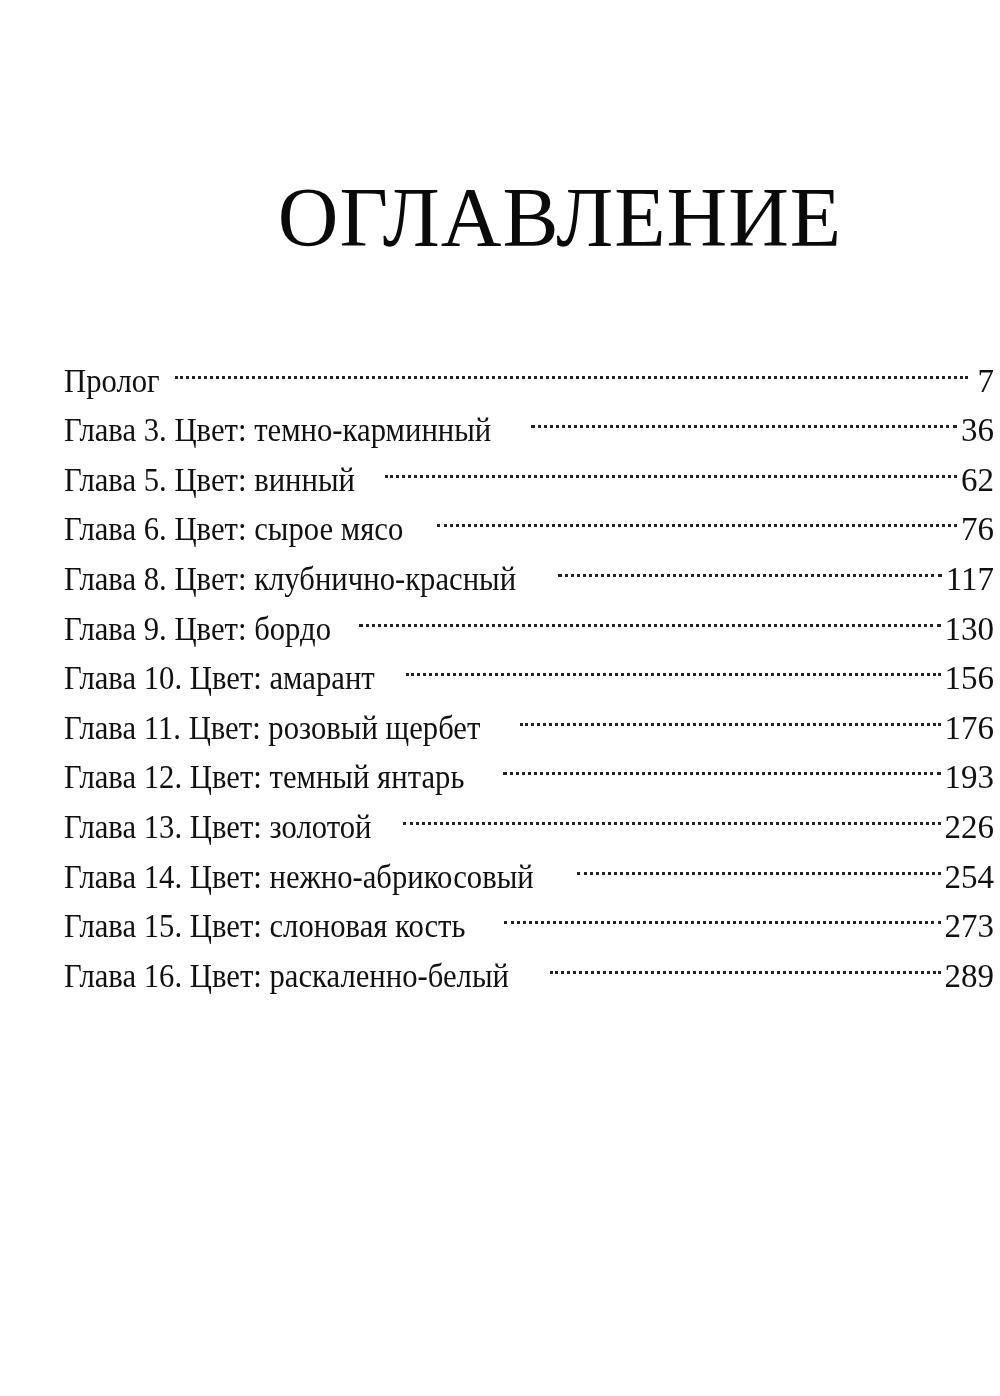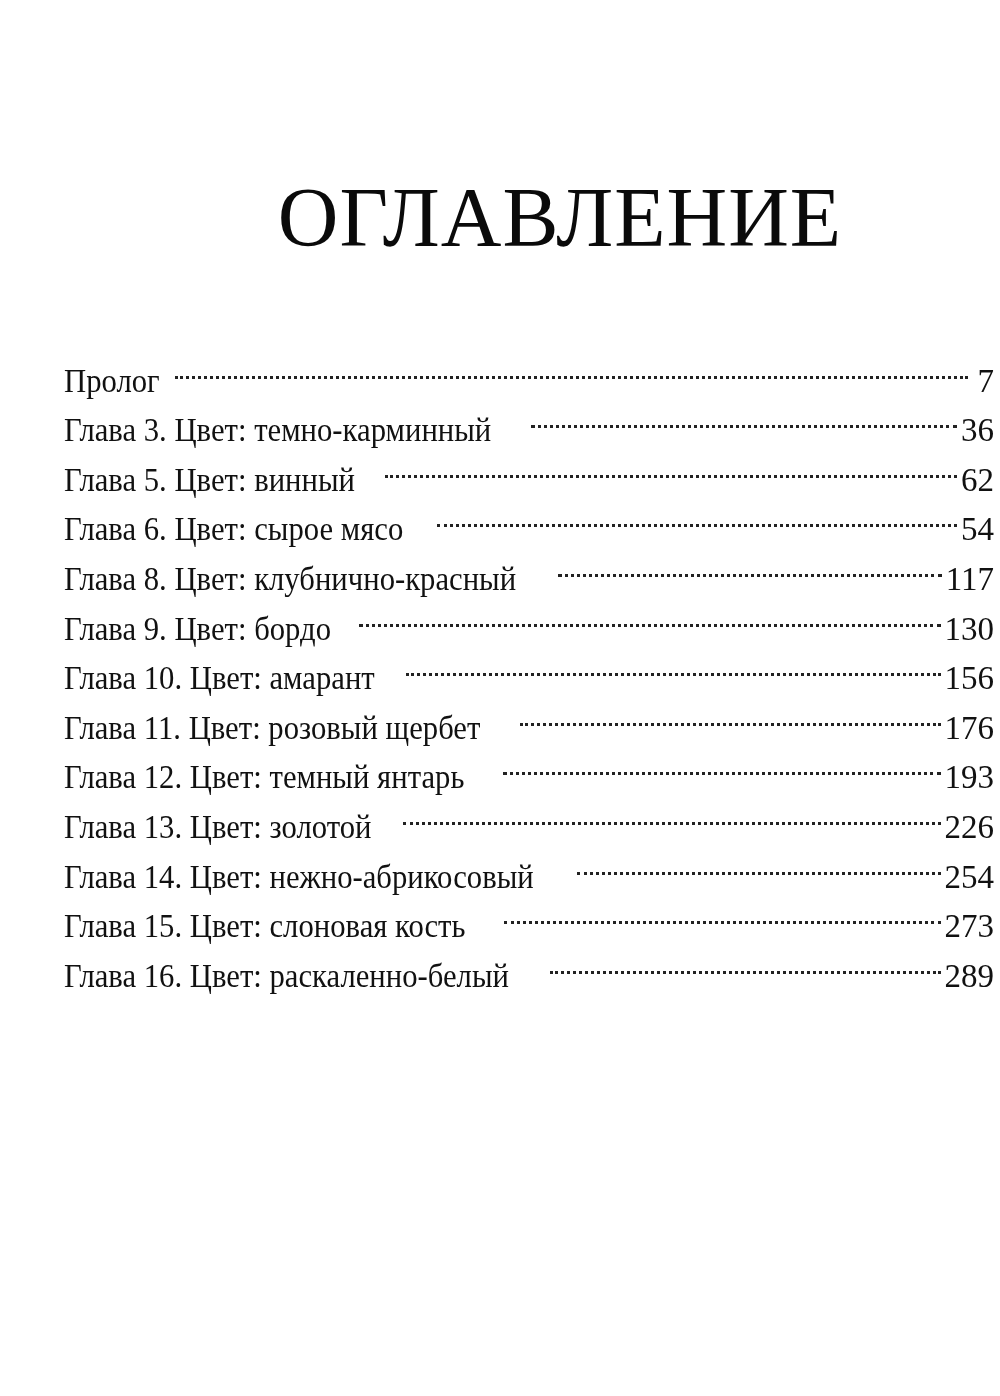--- a/index.html
+++ b/index.html
@@ -96,21 +96,21 @@
       <span class="toc-page">36</span>
     </li>
     <li class="toc-row">
       <span class="toc-label">Глава 5. Цвет: винный</span>
       <span class="toc-dots"></span>
       <span class="toc-page">62</span>
     </li>
     <li class="toc-row">
       <span class="toc-label">Глава 6. Цвет: сырое мясо</span>
       <span class="toc-dots"></span>
-      <span class="toc-page">54</span>
+      <span class="toc-page">76</span>
     </li>
     <li class="toc-row">
       <span class="toc-label">Глава 8. Цвет: клубнично-красный</span>
       <span class="toc-dots"></span>
       <span class="toc-page">117</span>
     </li>
     <li class="toc-row">
       <span class="toc-label">Глава 9. Цвет: бордо</span>
       <span class="toc-dots"></span>
       <span class="toc-page">130</span>

